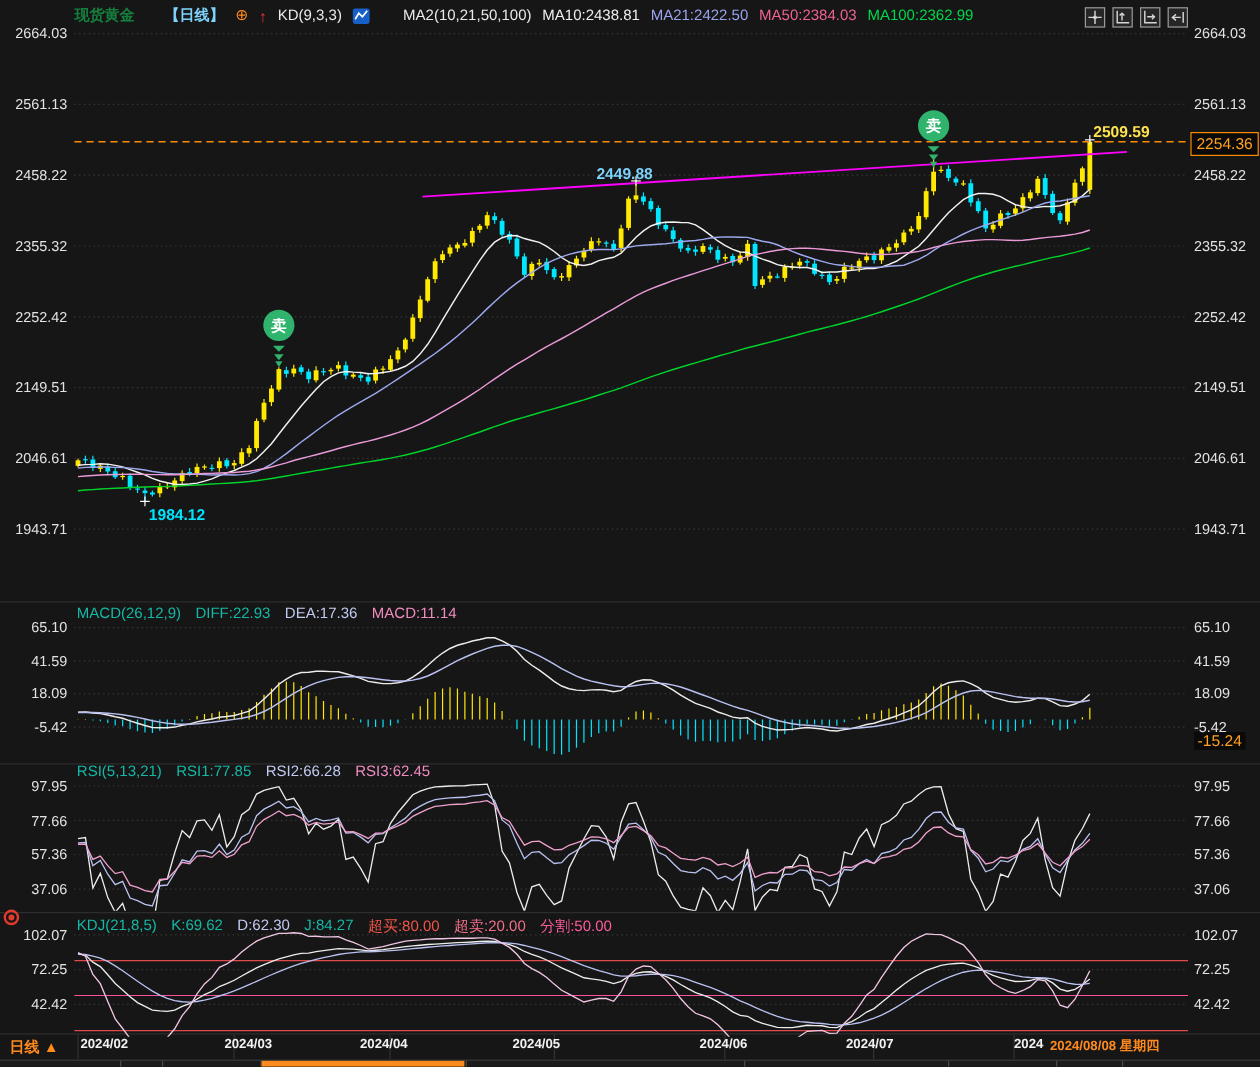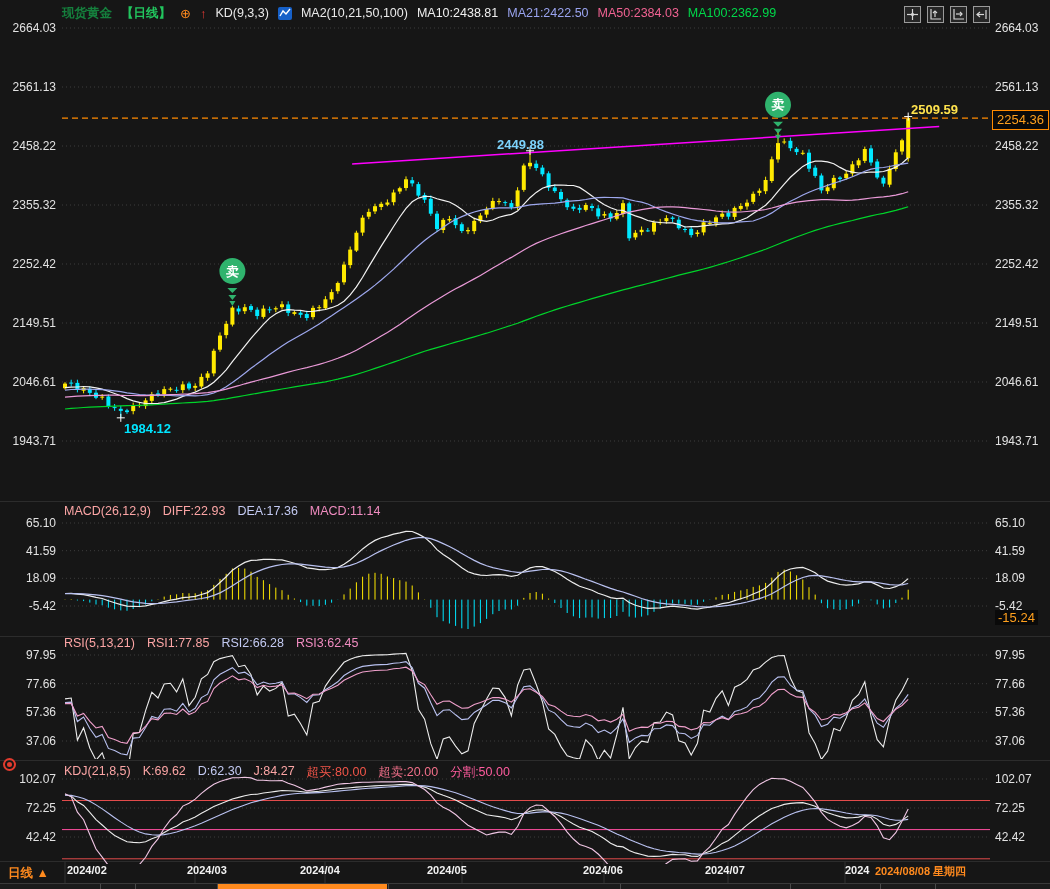--- a/index.html
+++ b/index.html
@@ -3,38 +3,38 @@
 <meta charset="utf-8">
 <style>
   html,body{margin:0;padding:0;background:#151515;}
   #root{position:relative;width:1050px;height:889px;background:#161616;overflow:hidden;
         font-family:"Liberation Sans","DejaVu Sans",sans-serif;color:#e6e6e6;}
   svg#chart{position:absolute;left:0;top:0;}
   
   .hdr{position:absolute;left:62px;top:4px;height:18px;display:flex;align-items:center;gap:9px;
        font-size:12.5px;white-space:nowrap;}
   .hdr .sym{color:#15803d;font-weight:bold;}
-  .hdr .per{color:#22c55e;font-weight:bold;}
+  .hdr .per{color:#7dd3fc;font-weight:bold;margin-left:16px;}
   .hdr .plus{color:#ff8a1e;font-size:13px;}
   .hdr .uparrow{color:#e53935;font-size:13px;font-weight:bold;}
   .hdr .kd{color:#eaeaea;}
   .hdr .ma-ico{display:inline-flex;width:14px;height:13px;background:#1660c8;border-radius:2px;align-items:center;justify-content:center;}
-  .hdr .magrp{color:#eaeaea;}
+  .hdr .magrp{color:#eaeaea;margin-left:19px;}
   .v10{color:#f0f0f0;} .v21{color:#9aa4f0;} .v50{color:#f06292;} .v100{color:#00d84a;}
   
   .tools{position:absolute;top:6px;right:60px;display:flex;gap:6px;}
   .tool{width:17px;height:17px;background:#262626;border:1px solid #9a9a9a;box-sizing:border-box;
         display:flex;align-items:center;justify-content:center;cursor:pointer;}
   
   .tick{position:absolute;font-size:12px;color:#e2e2e2;width:56px;}
   .tick.l{left:0;text-align:right;}
   .tick.r{left:995px;text-align:left;width:54px;}
   
   .ind{position:absolute;left:64px;font-size:12.5px;white-space:nowrap;display:flex;gap:12px;}
-  .w{color:#fca5a5;} .pw{color:#c3caf2;} .pk{color:#f08cc0;} .rd{color:#f25549;} .sal{color:#f2708a;} .pk2{color:#ff5c9e;}
+  .w{color:#14b8a6;} .pw{color:#c3caf2;} .pk{color:#f08cc0;} .rd{color:#f25549;} .sal{color:#f2708a;} .pk2{color:#ff5c9e;}
   
   .plbl{position:absolute;font-size:13px;font-weight:bold;}
   .lbl-hi{left:911px;top:102px;color:#ffe34d;}
   .lbl-swing{left:497px;top:137px;color:#7dd3fc;}
   .lbl-lo{left:124px;top:421px;color:#00e5ff;}
   .badge-cur{position:absolute;left:992px;top:110px;border:1px solid #ff8a00;color:#ffa01e;
              background:#0a0a0a;font-size:13px;padding:1px 4px 2px 4px;}
   .badge-macd{position:absolute;left:995px;top:610px;color:#ffa01e;background:#0a0a0a;font-size:13px;padding:0 3px;}
   
   .xdate{position:absolute;top:864px;font-size:11px;font-weight:bold;color:#f2f2f2;white-space:nowrap;}

